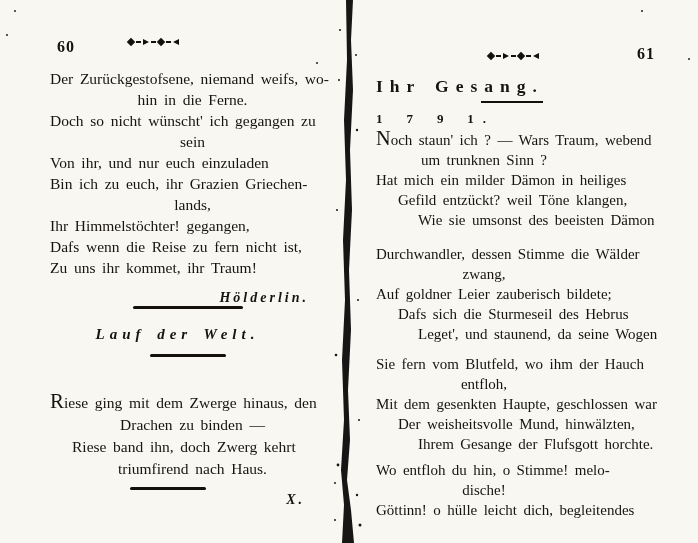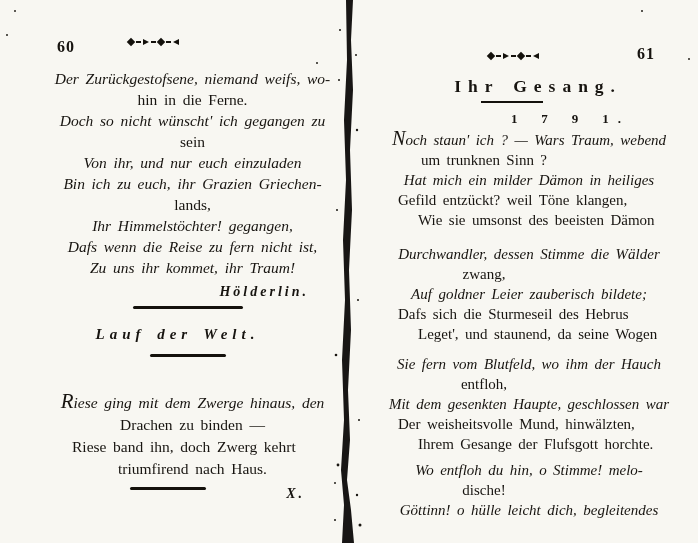--- a/index.html
+++ b/index.html
@@ -35,33 +35,33 @@
   .orn .tri-l{width:0;height:0;border-right:6px solid #14110c;border-top:3px solid transparent;border-bottom:3px solid transparent;}
   .orn .dia{width:6px;height:6px;background:#14110c;transform:rotate(45deg);}
   .orn .bar{width:5px;height:2px;background:#14110c;}
   
   .pagenum{position:absolute;font-size:16px;font-weight:bold;letter-spacing:1px;}
   
   .block{position:absolute;}
   .lp{left:50px;width:285px;font-size:15.5px;line-height:21px;word-spacing:0.18em;}
   .rp{left:376px;width:306px;font-size:15px;line-height:20px;word-spacing:0.18em;}
   .line{white-space:nowrap;}
-  .l{text-align:center;font-style:italic;}
+  .l{text-align:left;}
   .c{text-align:center;}
   .i1{padding-left:22px;}
   .i2{padding-left:42px;}
   .rp .c{padding-right:90px;}
   .lead::first-letter{font-size:1.35em;line-height:0.75;}
-  .attrib{font-style:italic;font-weight:bold;letter-spacing:3px;text-align:right;font-size:14px;margin-top:3px;padding-right:26px;white-space:nowrap;}
+  .attrib{font-style:italic;font-weight:bold;letter-spacing:3px;text-align:right;font-size:14px;margin-top:9px;padding-right:26px;white-space:nowrap;}
   .attrib-x{padding-right:30px;}
   
   .rule{position:absolute;height:3px;background:#14110c;border-radius:2px;}
   
   .sect-title{font-style:italic;font-weight:bold;letter-spacing:5px;font-size:15px;text-align:center;padding-right:30px;white-space:nowrap;}
-  .rp-head{text-align:right;}
+  .rp-head{text-align:left;}
   .rp-title{font-weight:bold;font-size:17.5px;letter-spacing:7px;padding-right:60px;white-space:nowrap;}
   .rp-title-rule{width:62px;height:2px;background:#14110c;margin:5px auto 6px;transform:translateX(-17px);}
   .rp-year{font-size:13px;font-weight:bold;letter-spacing:9px;padding-right:52px;white-space:nowrap;}
 </style>
 </head>
 <body>
 
 <div class="scan">
 
   <div class="speck"></div>

